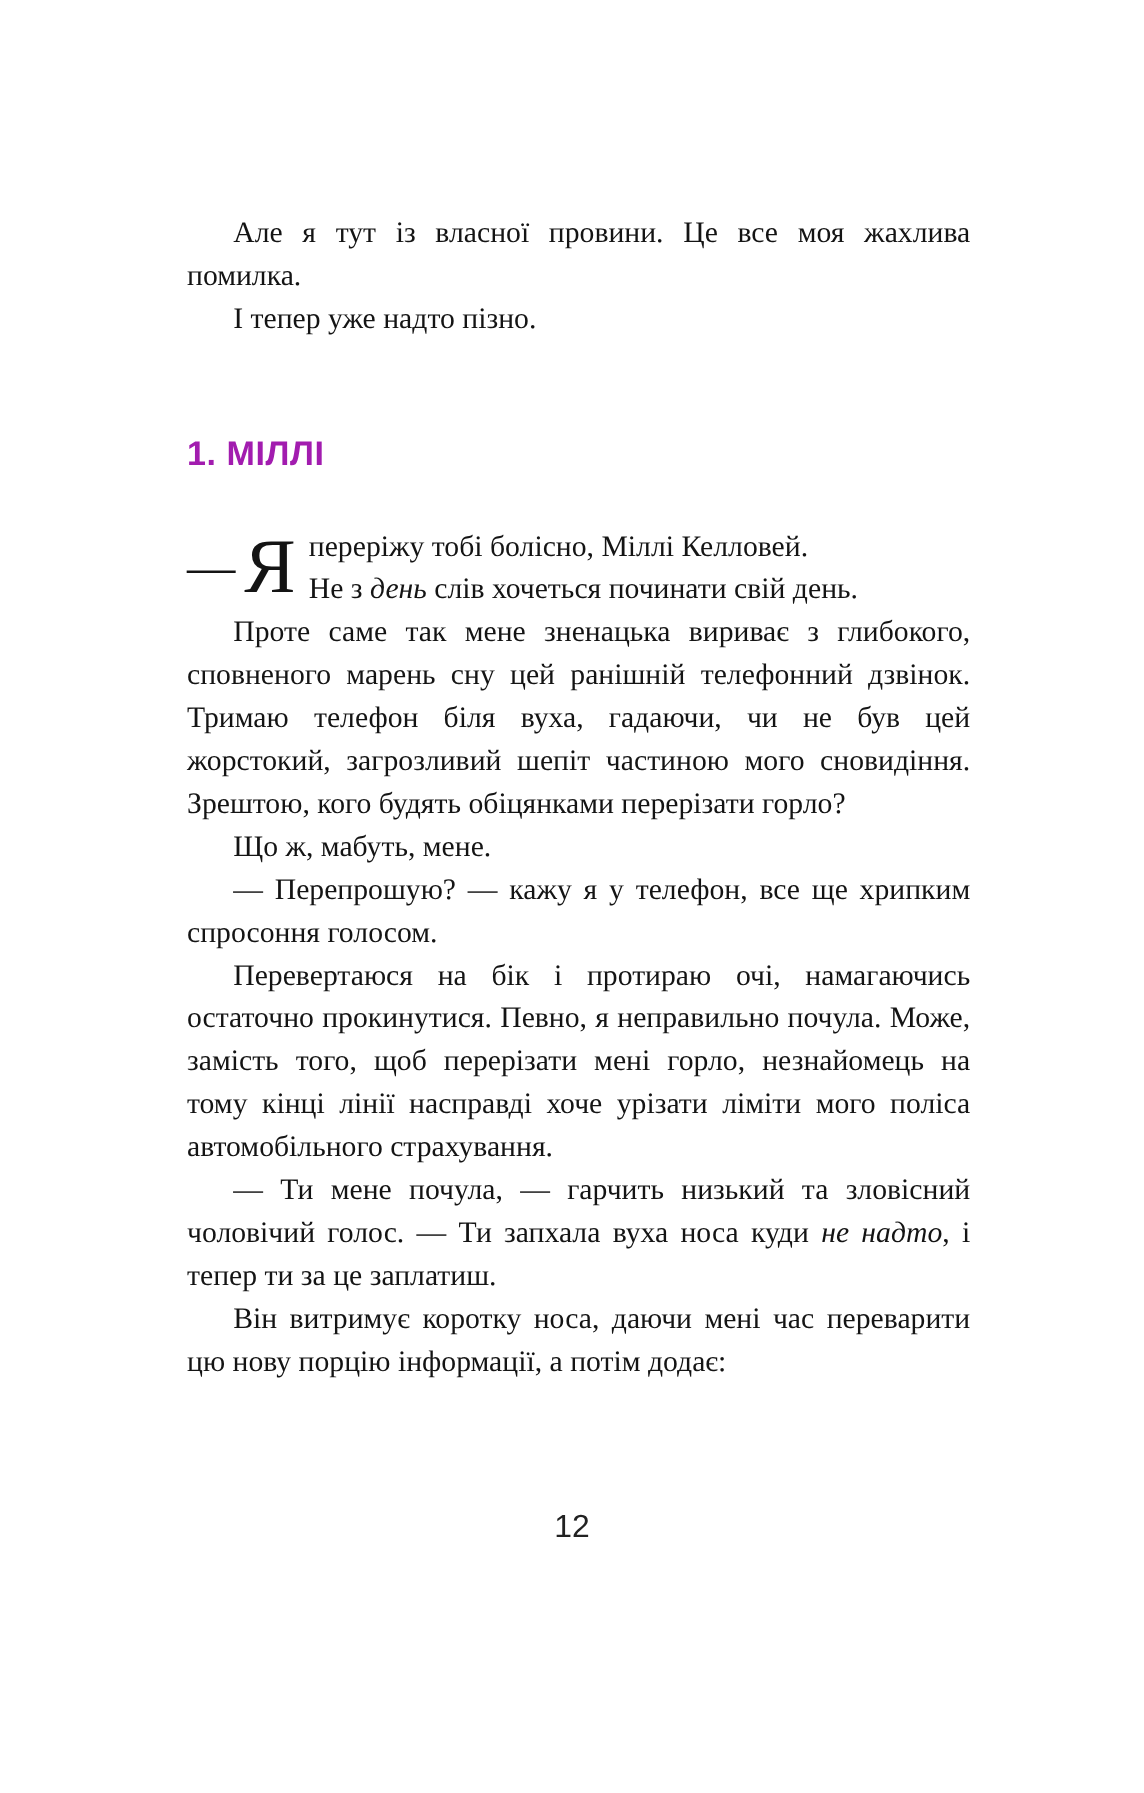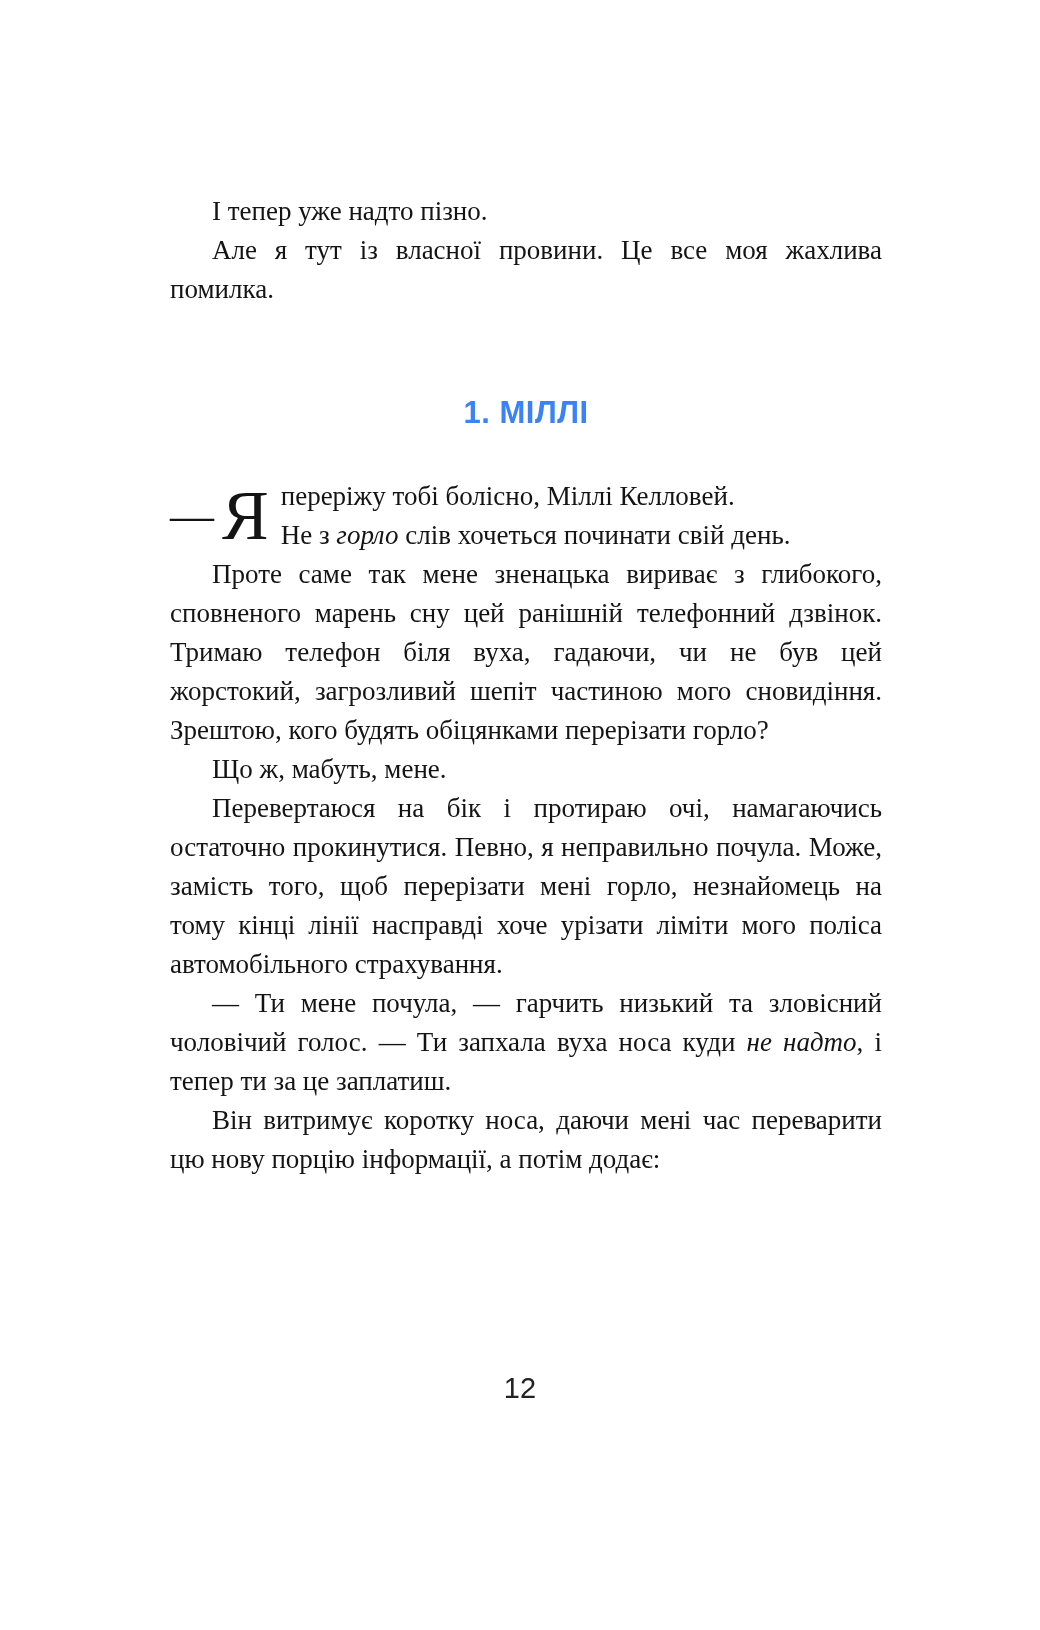--- a/index.html
+++ b/index.html
@@ -29,26 +29,26 @@
     text-align: justify;
   }
   p.indent {
     text-indent: 42px;
   }
   .it {
     font-style: italic;
   }
   h1.chapter {
     margin: 86px 0 46px 0;
-    text-align: center;
+    text-align: left;
     font-family: "Liberation Sans", sans-serif;
     font-weight: 700;
     font-size: 31px;
     letter-spacing: 0.5px;
-    color: #3b82f6;
+    color: #a21caf;
   }
   .dropcap-para {
     overflow: visible;
   }
   .dropcap {
     float: left;
     display: flex;
     align-items: center;
     height: 78px;
     padding-right: 12px;
@@ -73,38 +73,39 @@
     color: #222222;
   }
 </style>
 </head>
 <body>
 
 <div class="page">
   <div class="text-block">
 
     <div id="intro">
+        <p class="body indent"><span>Але я тут із власної провини. Це все моя жахлива помилка.</span></p>
         <p class="body indent"><span>І тепер уже надто пізно.</span></p>
-        <p class="body indent"><span>Але я тут із власної провини. Це все моя жахлива помилка.</span></p>
       </div>
 
     <h1 class="chapter">1. МІЛЛІ</h1>
 
     <div class="dropcap-para">
       <span class="dropcap">
         <span class="dc-dash">—</span>
         <span class="dc-letter">Я</span>
       </span>
       <p class="body" id="open-a"><span>переріжу тобі болісно, Міллі Келловей.</span></p>
-      <p class="body" id="open-b"><span>Не з </span><span class="it">горло</span><span> слів хочеться починати свій день.</span></p>
+      <p class="body" id="open-b"><span>Не з </span><span class="it">день</span><span> слів хочеться починати свій день.</span></p>
     </div>
 
     <div id="paras">
         <p class="body indent"><span>Проте саме так мене зненацька вириває з глибокого, сповненого марень сну цей ранішній телефонний дзвінок. Тримаю телефон біля вуха, гадаючи, чи не був цей жорстокий, загрозливий шепіт частиною мого сновидіння. Зрештою, кого будять обіцянками перерізати горло?</span></p>
         <p class="body indent"><span>Що ж, мабуть, мене.</span></p>
+        <p class="body indent"><span>— Перепрошую? — кажу я у телефон, все ще хрипким спросоння голосом.</span></p>
         <p class="body indent"><span>Перевертаюся на бік і протираю очі, намагаючись остаточно прокинутися. Певно, я неправильно почула. Може, замість того, щоб перерізати мені горло, незнайомець на тому кінці лінії насправді хоче урізати ліміти мого поліса автомобільного страхування.</span></p>
         <p class="body indent"><span>— Ти мене почула, — гарчить низький та зловісний чоловічий голос. — Ти запхала вуха носа куди </span><span class="it">не надто</span><span>, і тепер ти за це заплатиш.</span></p>
         <p class="body indent"><span>Він витримує коротку носа, даючи мені час переварити цю нову порцію інформації, а потім додає:</span></p>
       </div>
 
   </div>
 
   <div class="page-number">12</div>
 </div>
 

